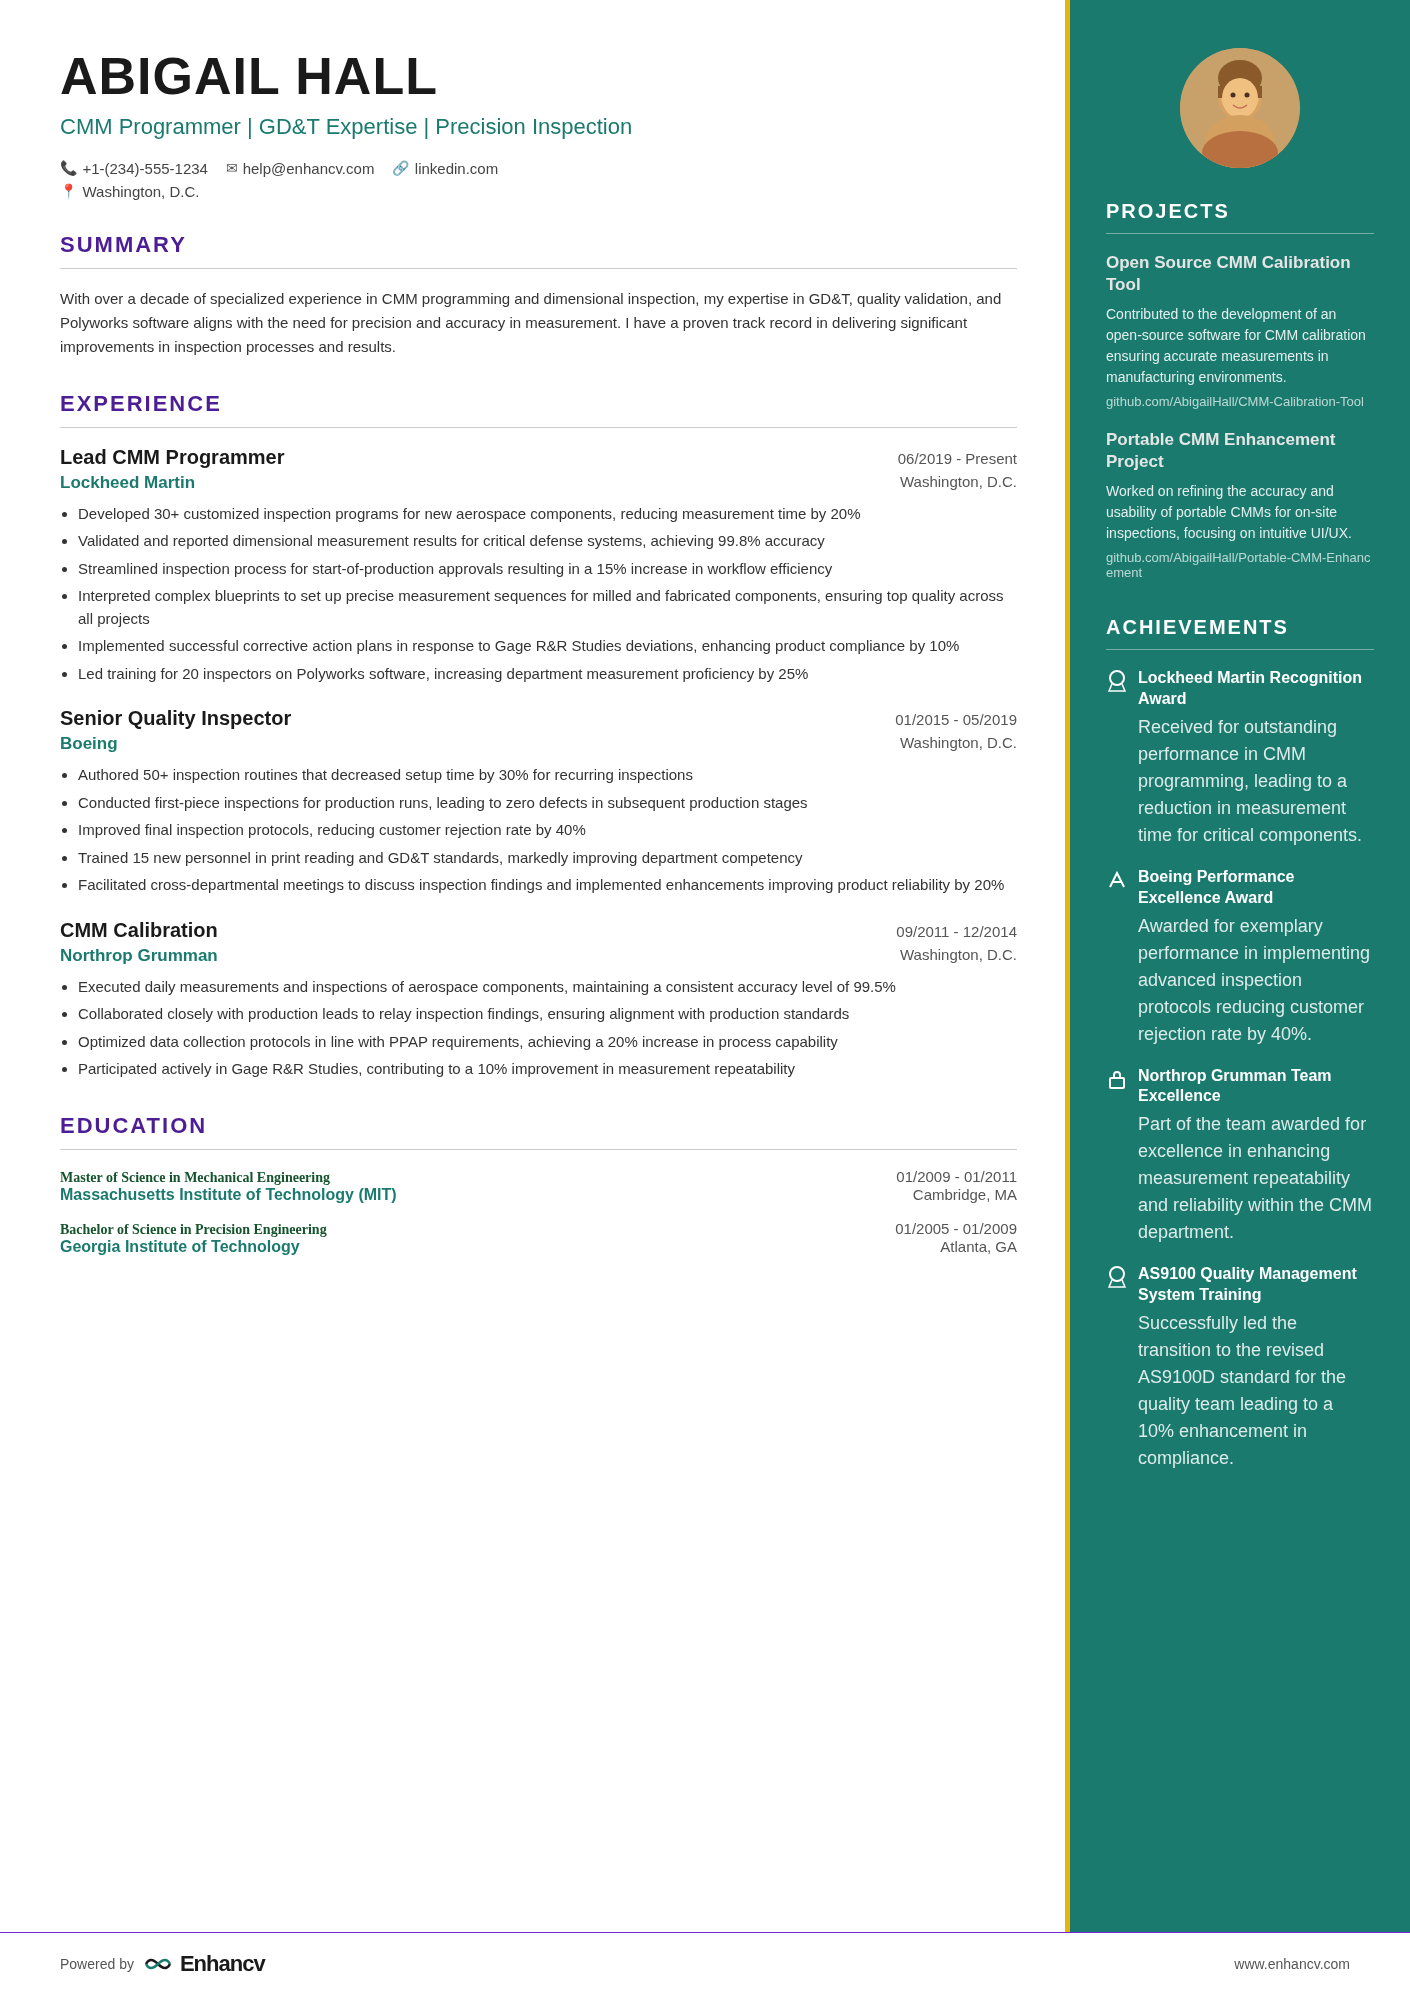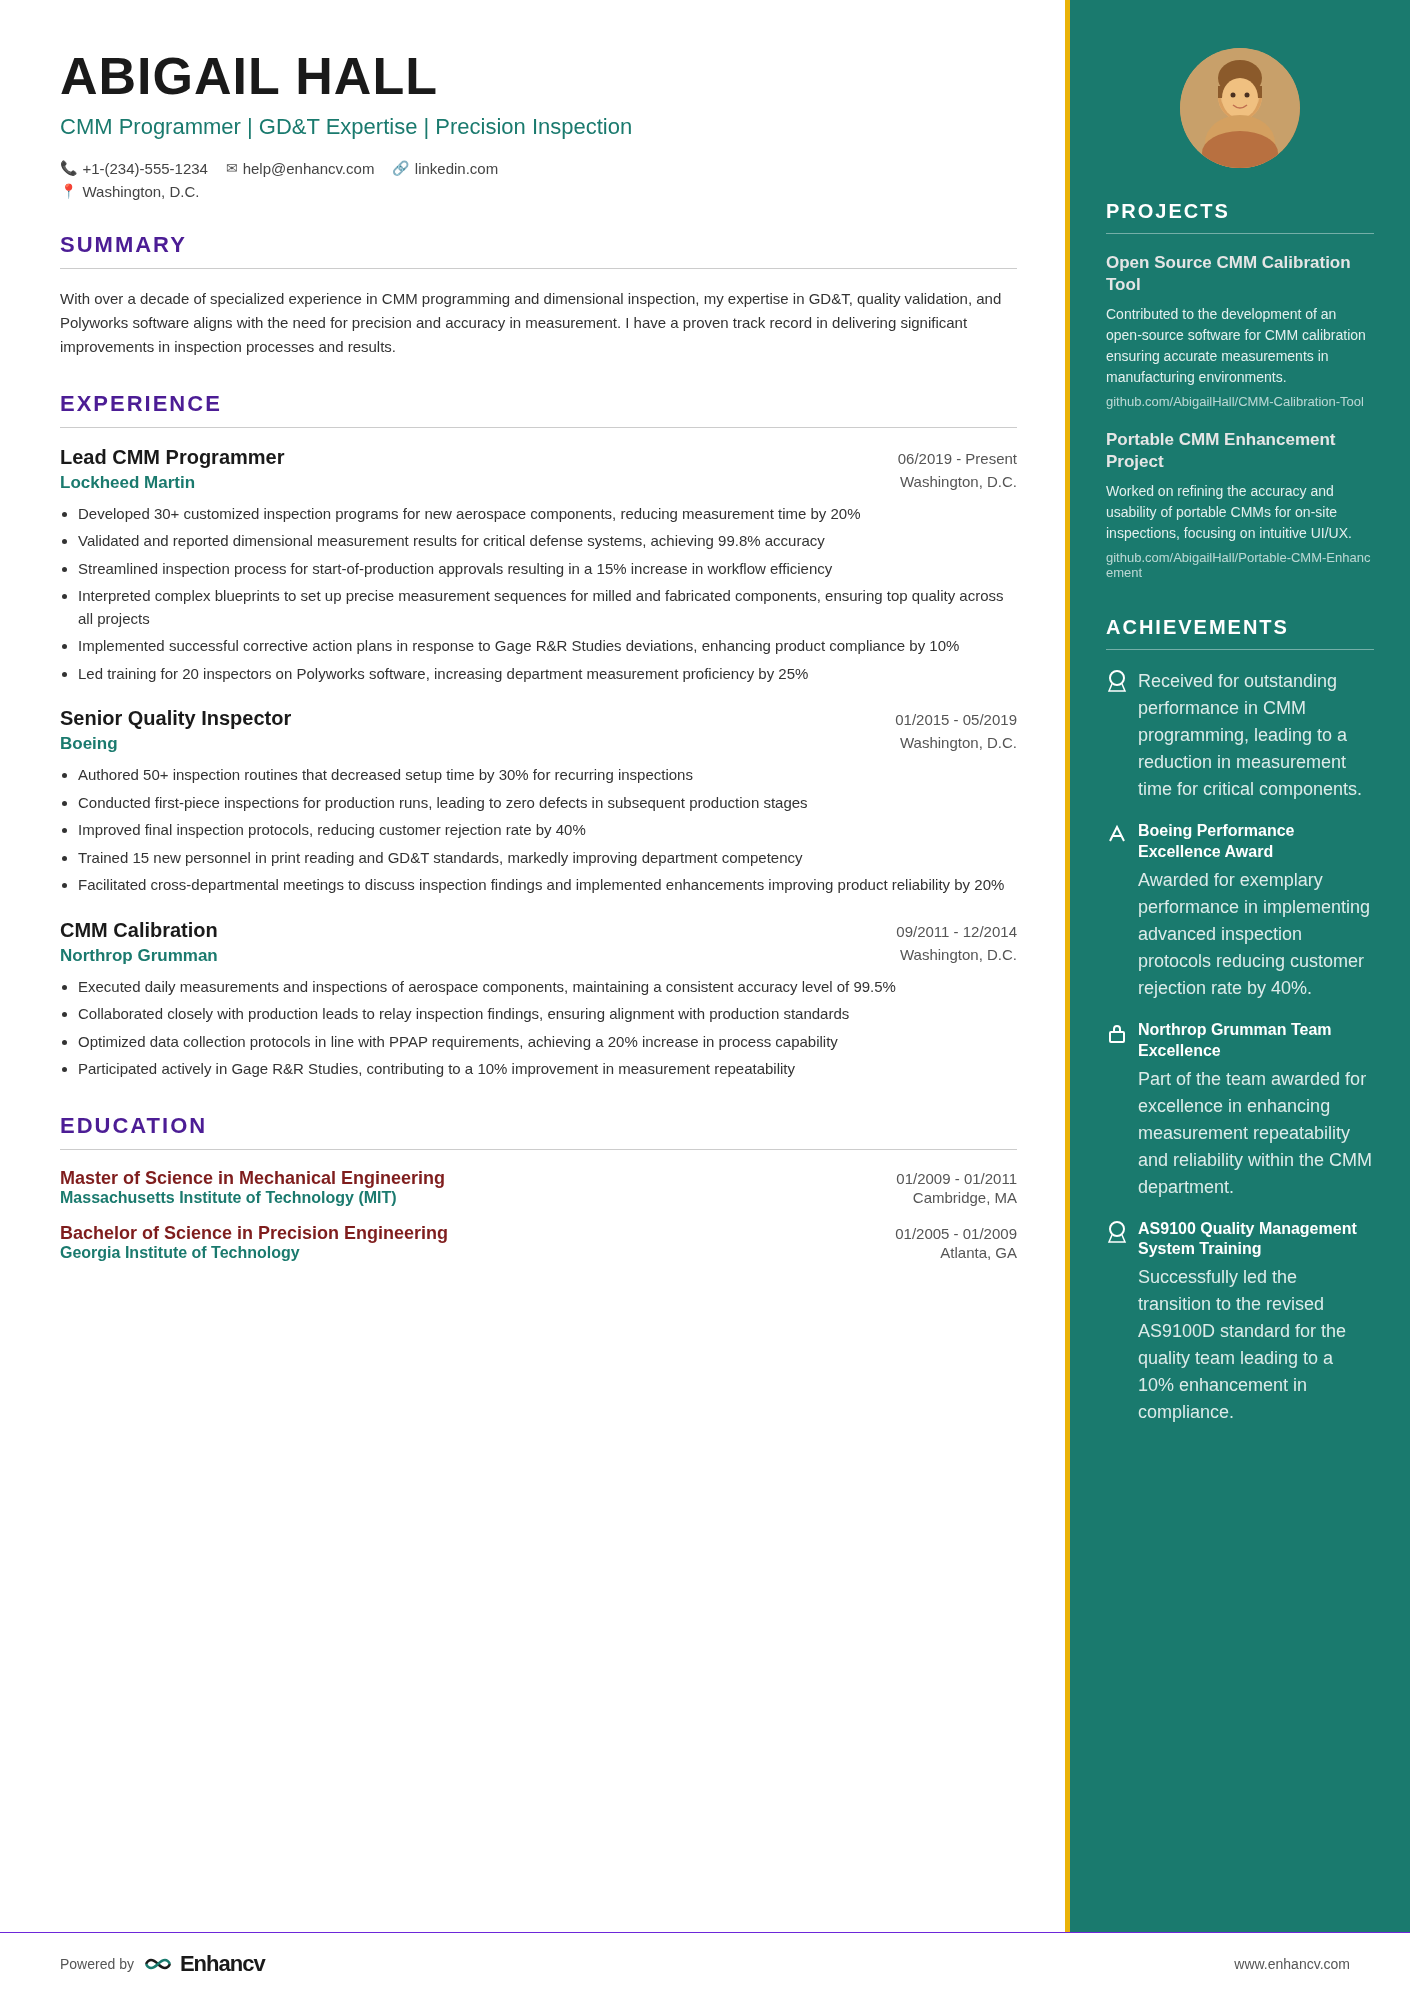--- a/index.html
+++ b/index.html
@@ -135,23 +135,24 @@
     
     .edu-entry {
       margin-bottom: 16px;
     }
     .edu-header {
       display: flex;
       justify-content: space-between;
       align-items: baseline;
     }
     .edu-degree {
-      font-size: 18px;
-      font-weight: 700;
-      color: #7f1d1d;
+      font-size: 14px;
+      font-weight: 700;
+      color: #14532d;
+      font-family: Liberation Serif, serif;
     }
     .edu-dates {
       font-size: 15px;
       color: #555;
     }
     .edu-school {
       font-size: 16px;
       color: #1a7a6e;
       font-weight: 600;
     }
@@ -442,20 +443,21 @@
       <hr class="right-divider">
 
       <div class="achievement-item">
         <span class="achievement-icon">
           <svg width="22" height="22" viewBox="0 0 22 22" fill="none">
               <circle cx="11" cy="8" r="7" stroke="white" stroke-width="2"></circle>
               <path d="M6 14l-3 7h16l-3-7" stroke="white" stroke-width="1.5" fill="none"></path>
             </svg>
         </span>
         <div class="achievement-content">
+          <div class="achievement-name">Lockheed Martin Recognition Award</div>
           <div class="achievement-desc">Received for outstanding performance in CMM programming, leading to a reduction in measurement time for critical components.</div>
         </div>
       </div>
 
       <div class="achievement-item">
         <span class="achievement-icon">
           <svg width="22" height="22" viewBox="0 0 22 22" fill="none">
               <path d="M4 18 L11 4 L18 18" stroke="white" stroke-width="2"></path>
               <line x1="7" y1="13" x2="15" y2="13" stroke="white" stroke-width="2"></line>
             </svg>

